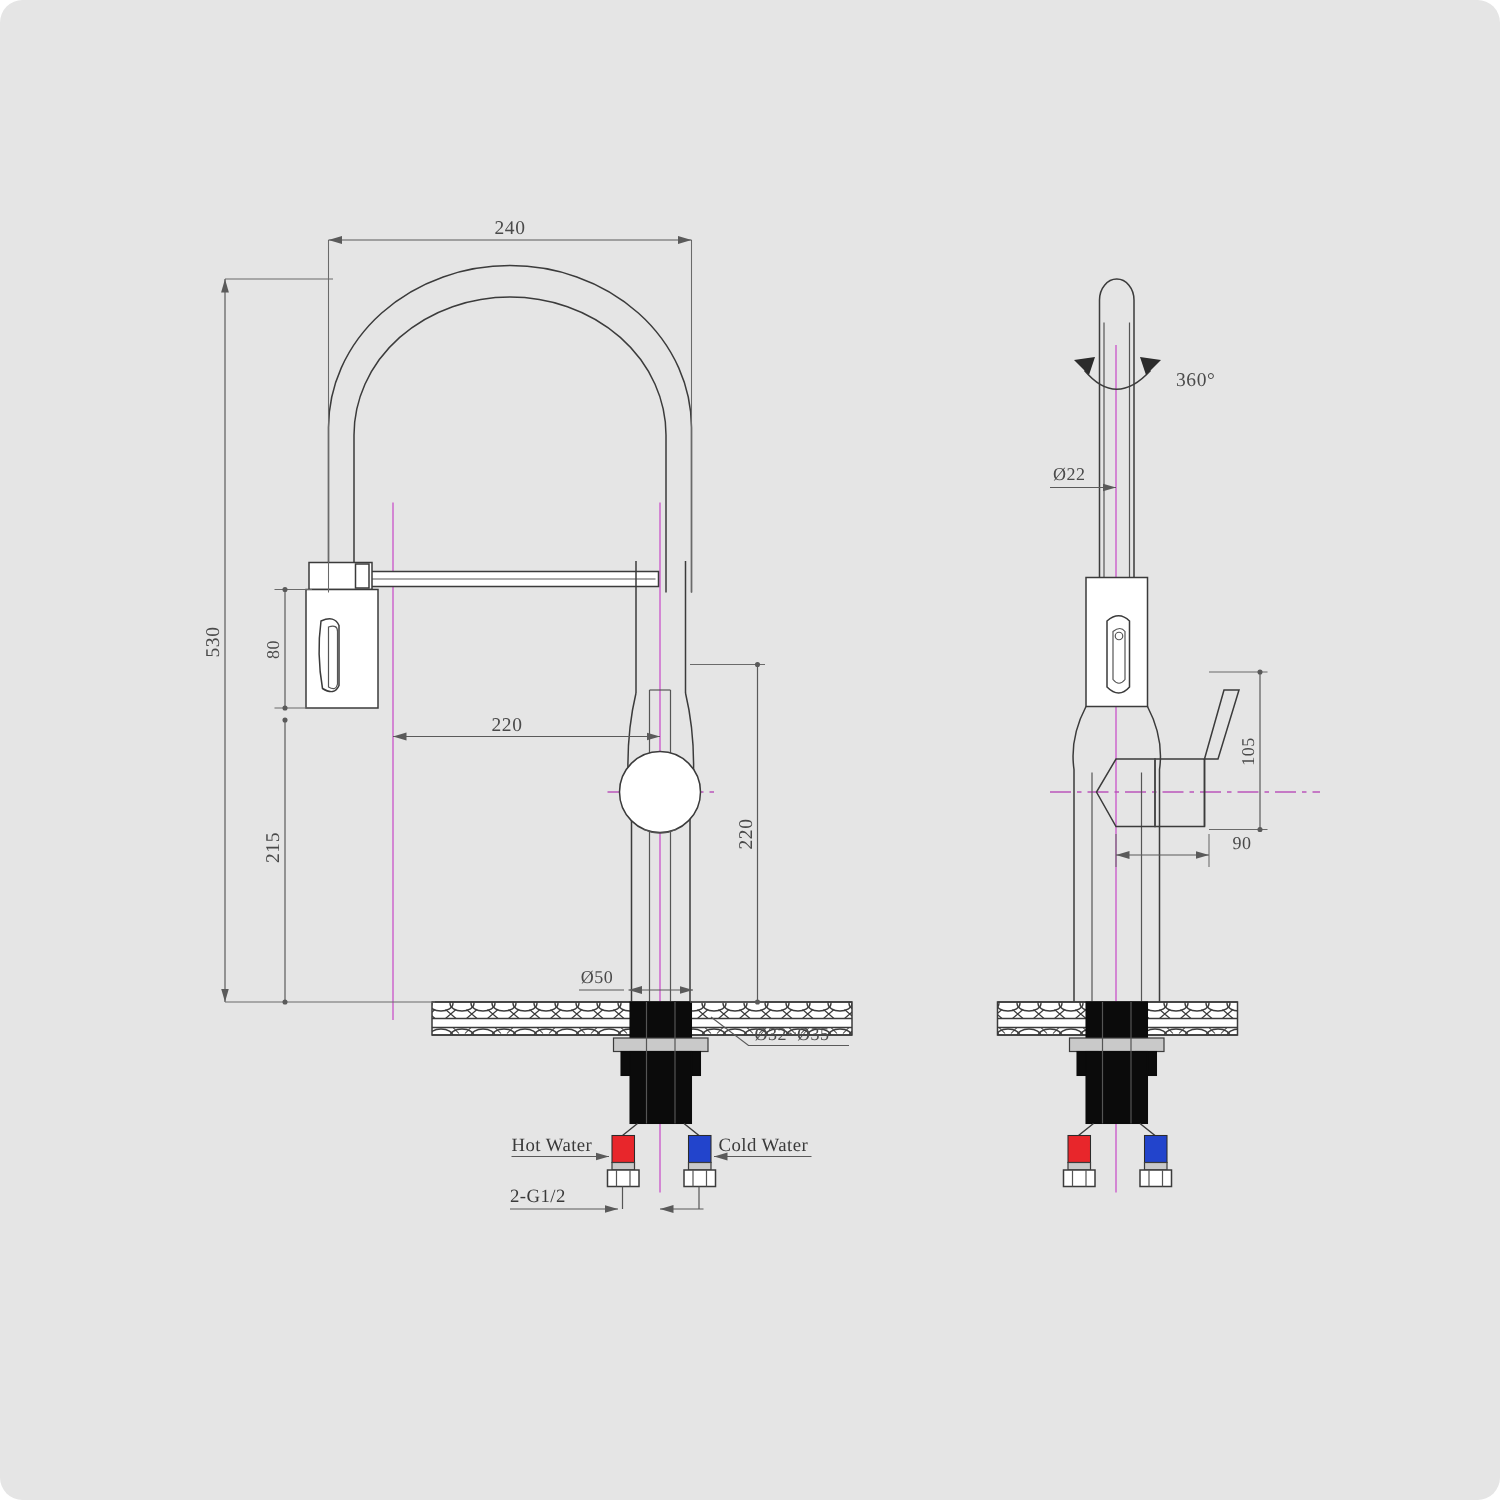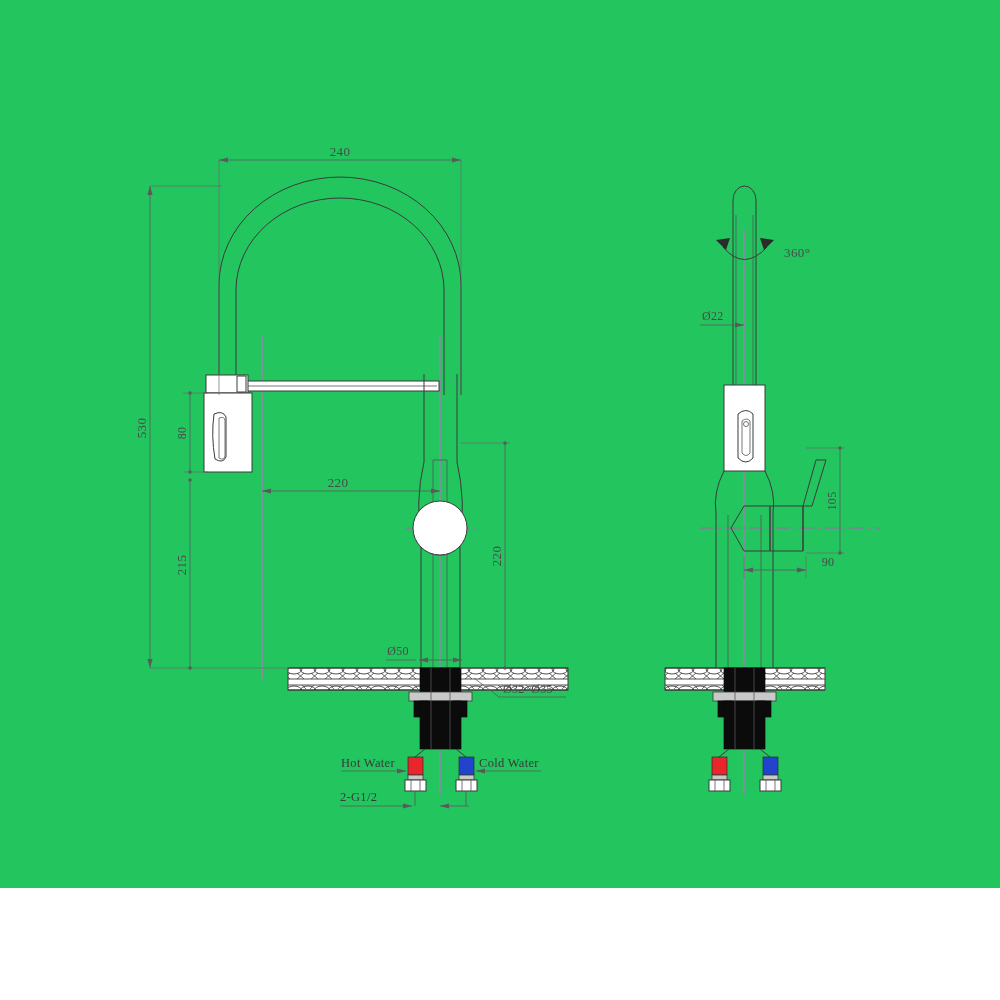--- a/index.html
+++ b/index.html
@@ -9,22 +9,23 @@
   }
   body {
     width: 1000px;
     height: 1000px;
     font-family: "Liberation Serif", serif;
     overflow: hidden;
   }
   #drawing-root {
     position: relative;
     width: 1000px;
-    height: 888px;
-    background: #22c55e;
+    height: 1000px;
+    background: #e5e5e5;
+    border-radius: 15px;
   }
   svg#cad {
     position: absolute;
     left: 0;
     top: 0;
     width: 1000px;
     height: 1000px;
     display: block;
   }
   .dimtext {

